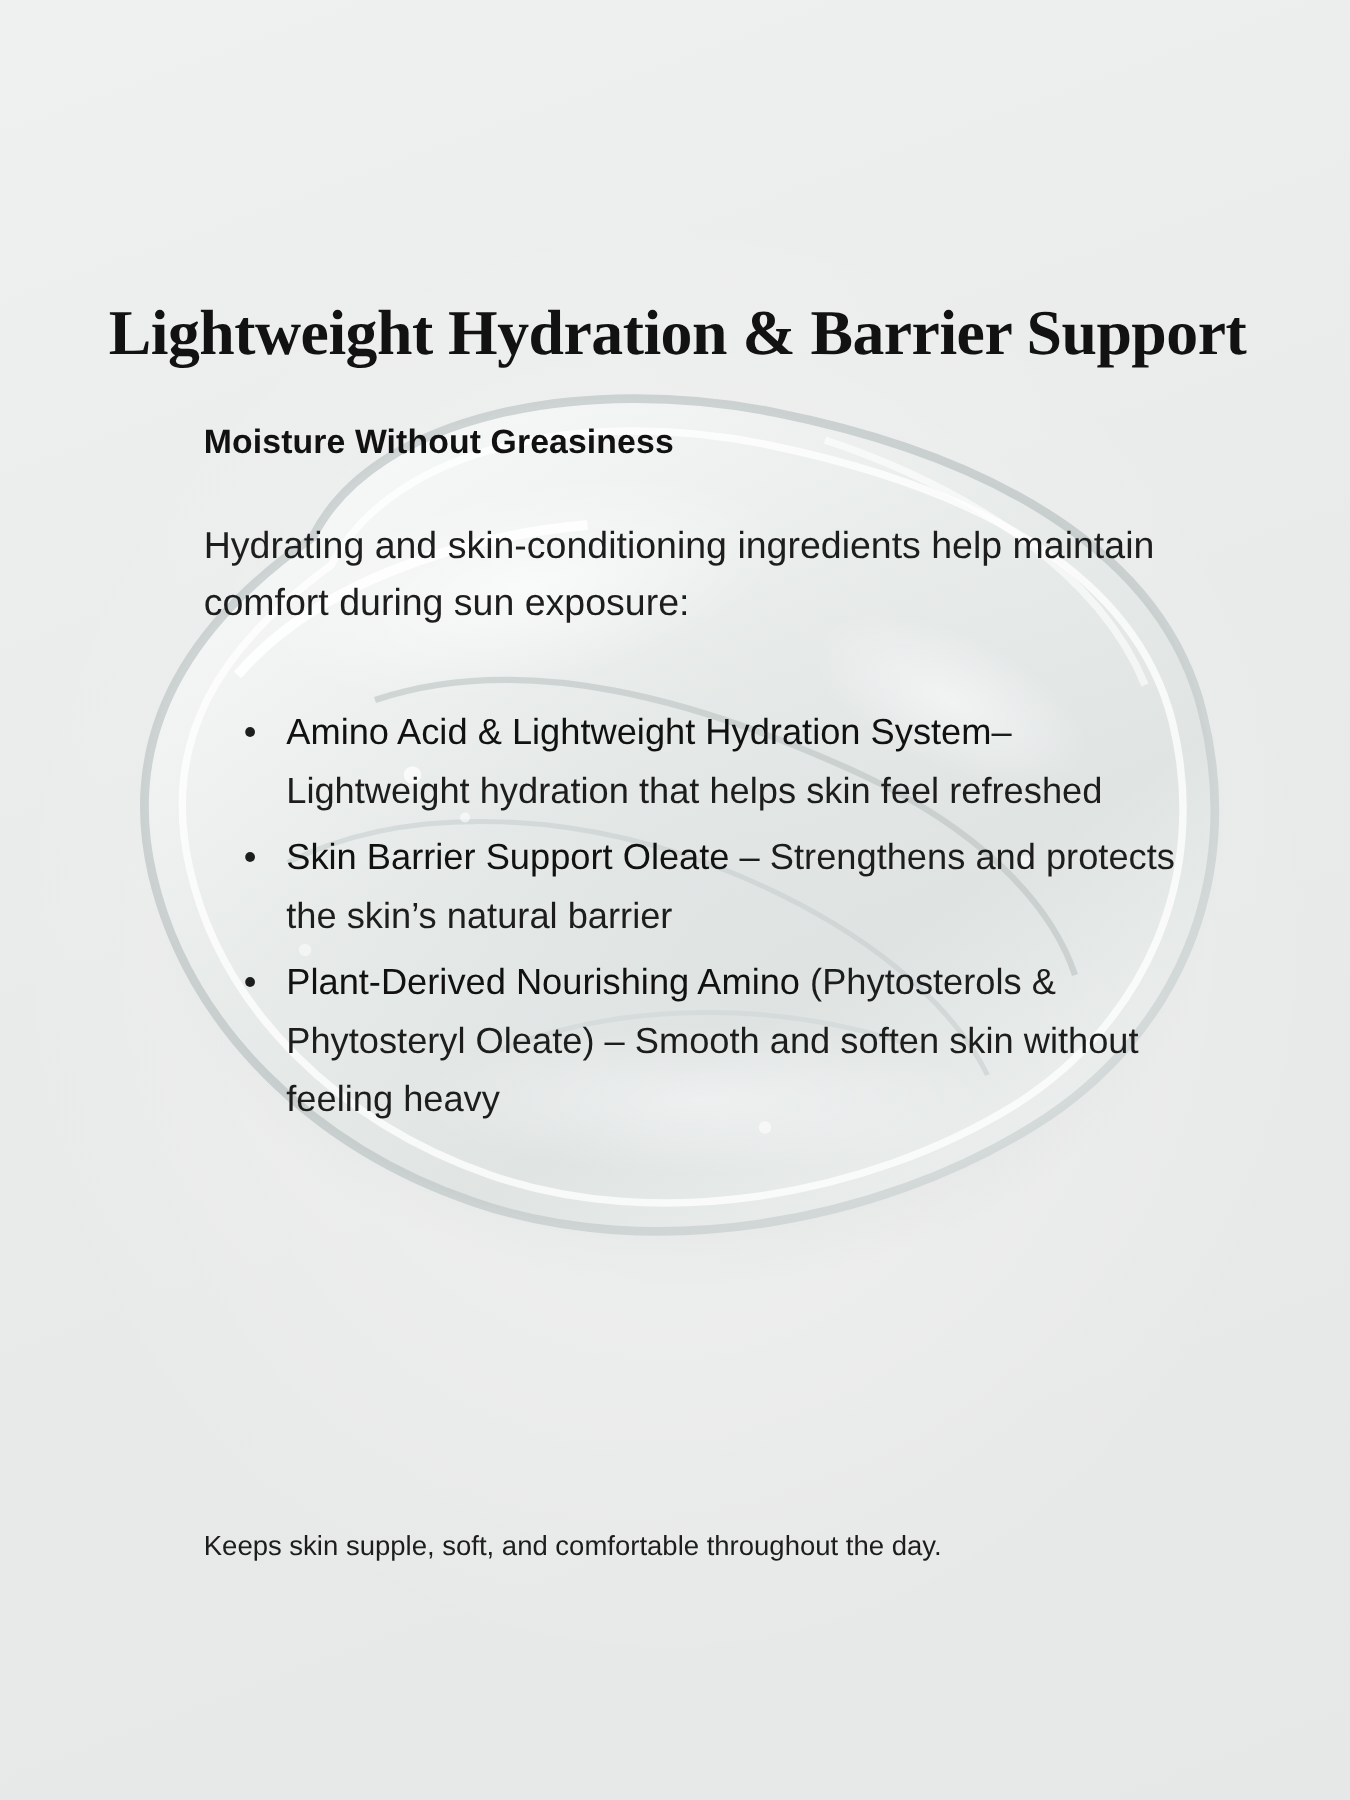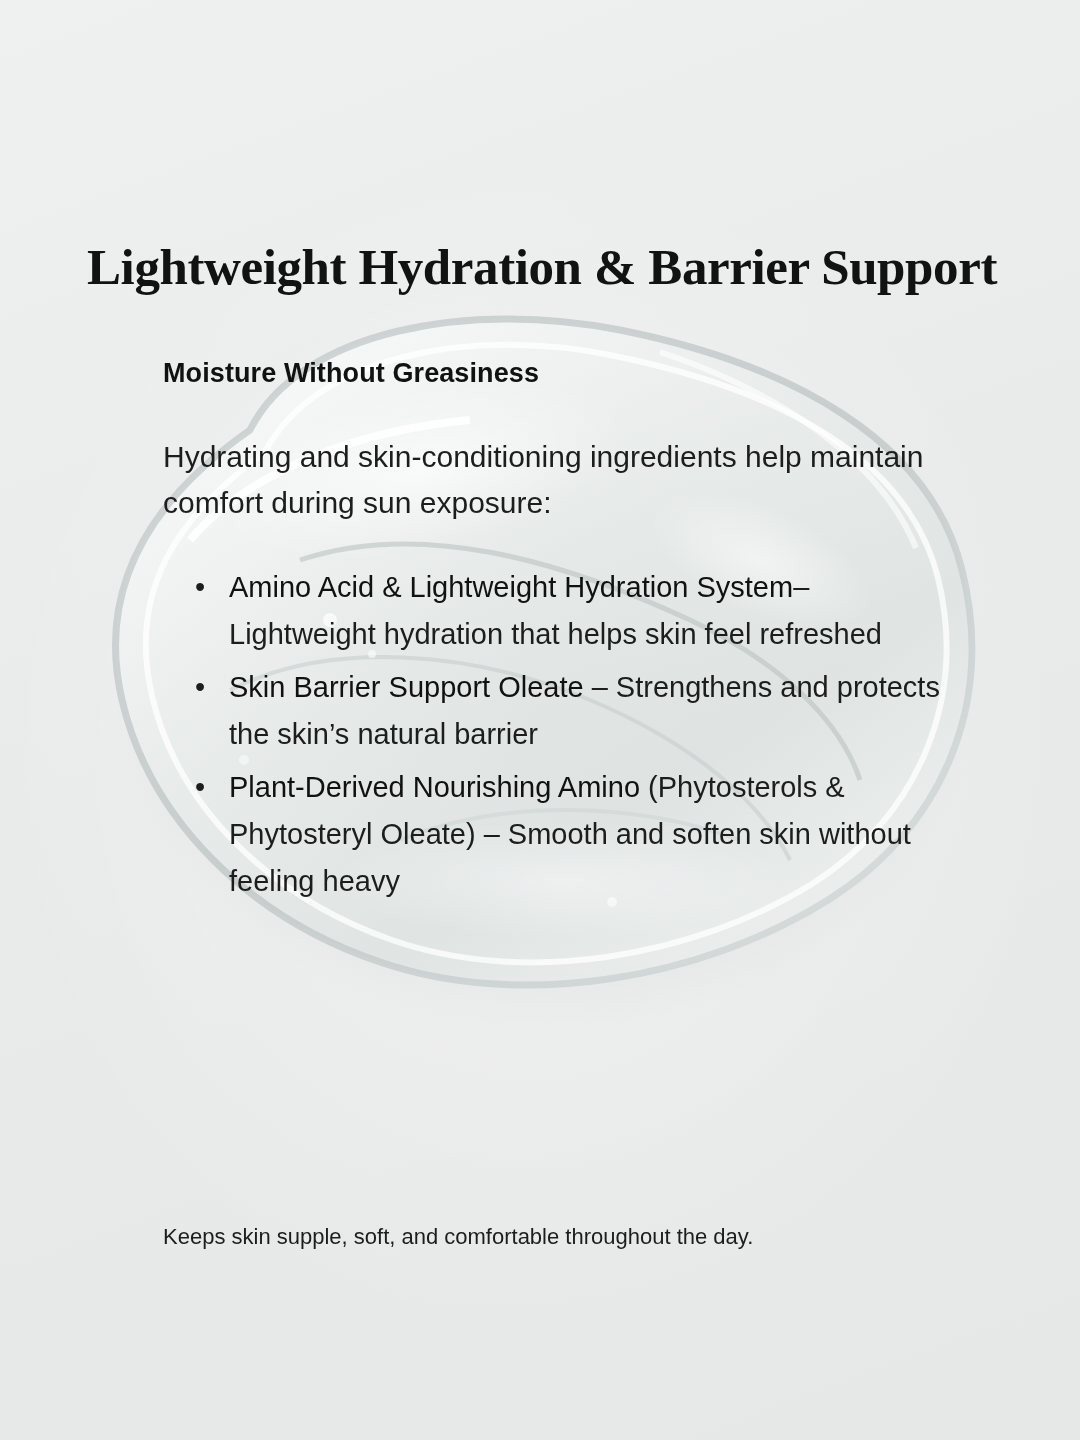--- a/index.html
+++ b/index.html
@@ -50,40 +50,40 @@
     font-weight: 700;
     font-size: 51px;
     line-height: 60px;
     letter-spacing: -0.4px;
     color: #121212;
   }
 
   .body-block {
     position: absolute;
     left: 138px;
-    top: 356px;
+    top: 336px;
     width: 790px;
     color: #1c1c1c;
   }
 
   .sub-heading {
     font-size: 27px;
     font-weight: 700;
     line-height: 34px;
     letter-spacing: 0.1px;
     color: #111;
     margin: 0 0 44px 0;
   }
 
   .lede {
     font-size: 30px;
     line-height: 46px;
     font-weight: 400;
     color: #1d1d1d;
-    margin: 0 0 38px 0;
+    margin: 0 0 57px 0;
     max-width: 790px;
   }
 
   ul.benefits {
     list-style: none;
     margin: 0;
     padding: 0 0 0 32px;
   }
 
   ul.benefits li {

